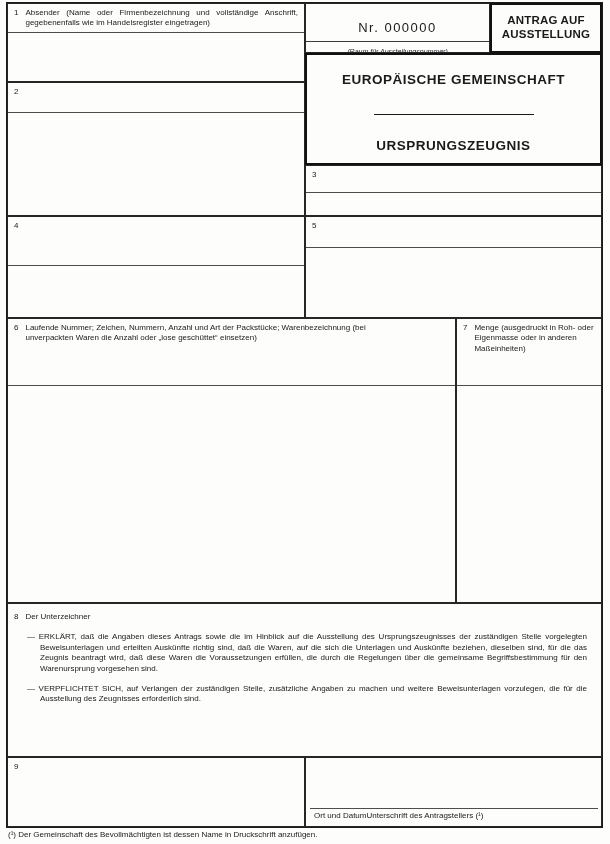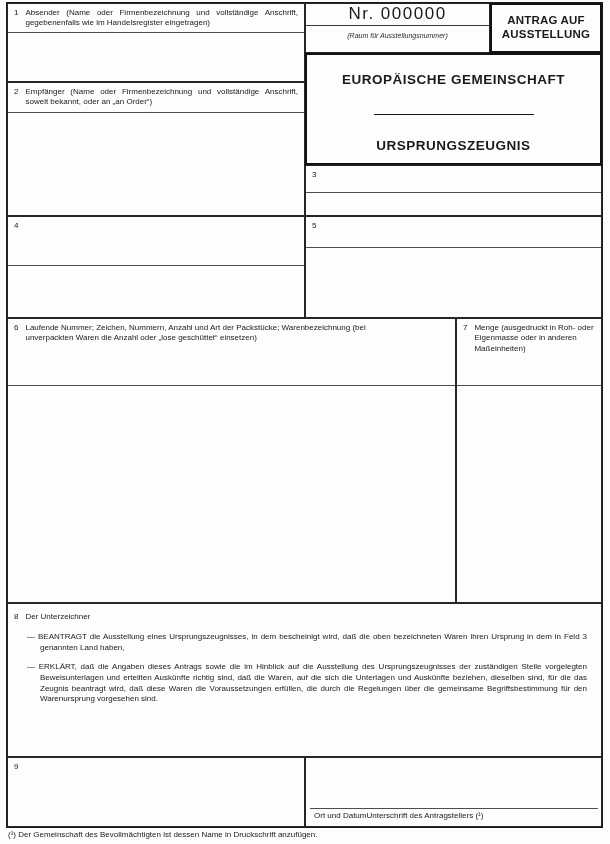--- a/index.html
+++ b/index.html
@@ -17,21 +17,21 @@
   .field-header { display:flex; gap:7px; padding:4px 6px 2px 6px; font-size:8px; line-height:1.3; box-sizing:border-box; }
   .field-header .num { flex:0 0 auto; }
   .field-header .lbl { flex:1 1 auto; }
   .justify .lbl { text-align:justify; }
   .underlined { border-bottom:1px solid #4d4d4d; }
   .tight .lbl { font-size:7.6px; white-space:nowrap; }
   .entry { position:absolute; box-sizing:border-box; }
   .hline { position:absolute; border-top:1px solid #4d4d4d; height:0; }
 
   
-  .nr-value { text-align:center; font-size:17px; letter-spacing:1.5px; padding-top:0; height:21px; border-bottom:1px solid #3a3a3a; }
+  .nr-value { text-align:center; font-size:13px; letter-spacing:1.5px; padding-top:16px; height:21px; border-bottom:1px solid #3a3a3a; }
   .nr-note { text-align:center; font-style:italic; font-size:7px; padding-top:6px; color:#2b2b2b; }
   .antrag { display:flex; align-items:center; justify-content:center; text-align:center;
     font-weight:bold; font-size:11.5px; line-height:1.2; letter-spacing:0.2px; }
   .title-box { display:flex; flex-direction:column; align-items:center; }
   .title-main { font-weight:bold; font-size:13.5px; letter-spacing:0.5px; margin-top:17px; }
   .title-rule { width:160px; border-top:1.5px solid #1a1a1a; margin-top:27px; }
   .title-sub { font-weight:bold; font-size:13.5px; letter-spacing:0.5px; margin-top:23px; }
 
   
   .decl-wrap { padding:4px 10px 0 6px; box-sizing:border-box; }
@@ -53,21 +53,20 @@
     <div class="field-header underlined justify" style="height:29px;">
       <span class="num">1</span>
       <span class="lbl">Absender (Name oder Firmenbezeichnung und vollständige Anschrift, gegebenenfalls wie im Handelsregister eingetragen)</span>
     </div>
     <div class="entry" style="left:0;top:29px;right:0;bottom:0;"></div>
   </div>
 
   <div class="box" style="left:7px; top:82px; width:298px; height:134px;">
     <div class="field-header underlined justify" style="height:30px;">
       <span class="num">2</span>
-      <span class="lbl">Empfänger (Name oder Firmenbezeichnung und vollständige Anschrift, soweit bekannt, oder an „an Order“)</span>
     </div>
     <div class="entry" style="left:0;top:30px;right:0;bottom:0;"></div>
   </div>
 
   <div class="box" style="left:305px; top:3px; width:185px; height:50px;">
     <div class="nr-value">Nr. 000000</div>
     <div class="nr-note">(Raum für Ausstellungsnummer)</div>
   </div>
 
   <div class="box heavy antrag" style="left:490px; top:3px; width:112px; height:50px;">
@@ -116,22 +115,22 @@
       <span class="lbl">Menge (ausgedruckt in Roh- oder Eigenmasse oder in anderen Maßeinheiten)</span>
     </div>
     <div class="entry" style="left:0;top:67px;right:0;bottom:0;"></div>
   </div>
 
   <div class="box decl-wrap" style="left:7px; top:603px; width:595px; height:154px;">
     <div class="field-header decl-head" style="padding-left:0;">
       <span class="num">8</span>
       <span class="lbl">Der Unterzeichner</span>
     </div>
-    <p class="decl-item">— BEANTRAGT die Ausstellung eines Ursprungszeugnisses, in dem bescheinigt wird, daß die oben bezeichneten Waren ihren Ursprung in dem in Feld 3 genannten Land haben,</p>
     <p class="decl-item">— ERKLÄRT, daß die Angaben dieses Antrags sowie die im Hinblick auf die Ausstellung des Ursprungszeugnisses der zuständigen Stelle vorgelegten Beweisunterlagen und erteilten Auskünfte richtig sind, daß die Waren, auf die sich die Unterlagen und Auskünfte beziehen, dieselben sind, für die das Zeugnis beantragt wird, daß diese Waren die Voraussetzungen erfüllen, die durch die Regelungen über die gemeinsame Begriffsbestimmung für den Warenursprung vorgesehen sind.</p>
+    <p class="decl-item">— VERPFLICHTET SICH, auf Verlangen der zuständigen Stelle, zusätzliche Angaben zu machen und weitere Beweisunterlagen vorzulegen, die für die Ausstellung des Zeugnisses erforderlich sind.</p>
   </div>
 
   <div class="box" style="left:7px; top:757px; width:298px; height:70px;">
     <div class="field-header">
       <span class="num">9</span>
     </div>
     <div class="entry" style="left:0;top:14px;right:0;bottom:0;"></div>
   </div>
 
   <div class="box" style="left:305px; top:757px; width:297px; height:70px;">

